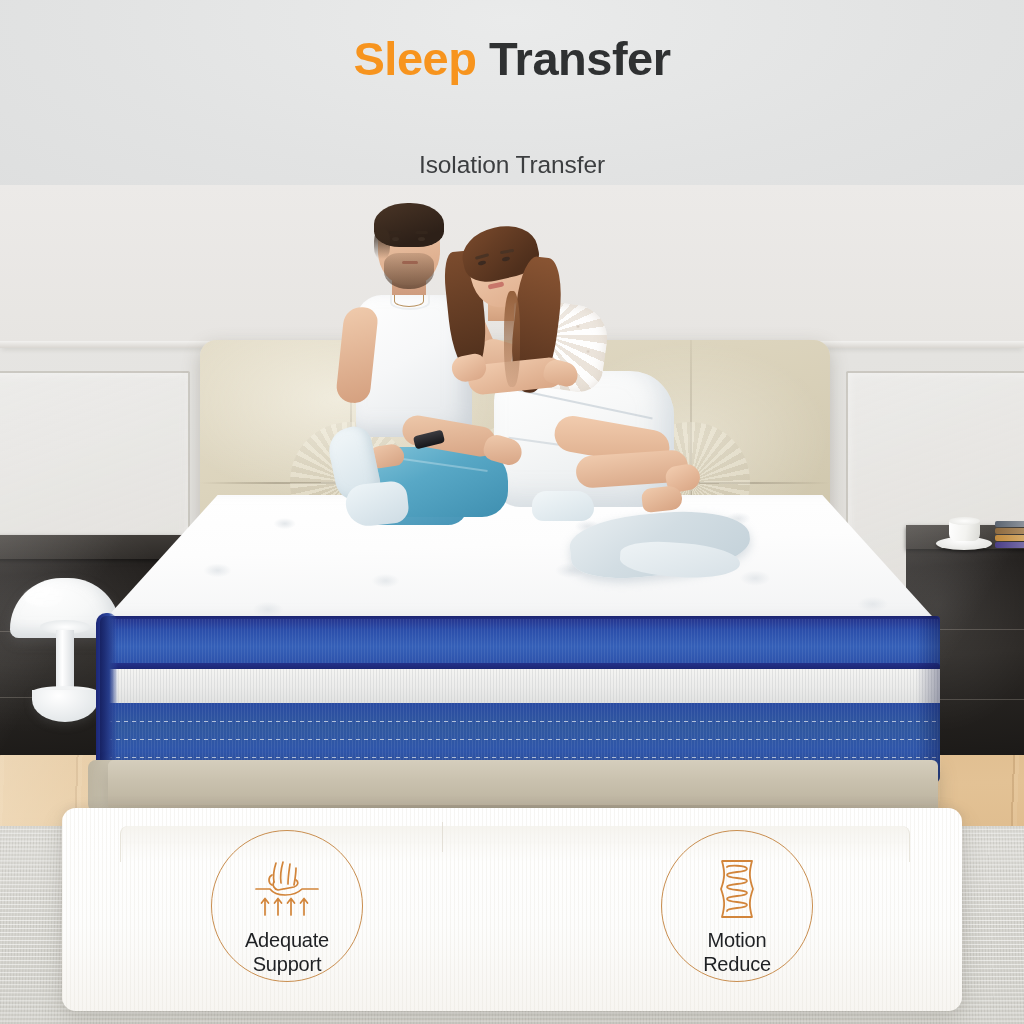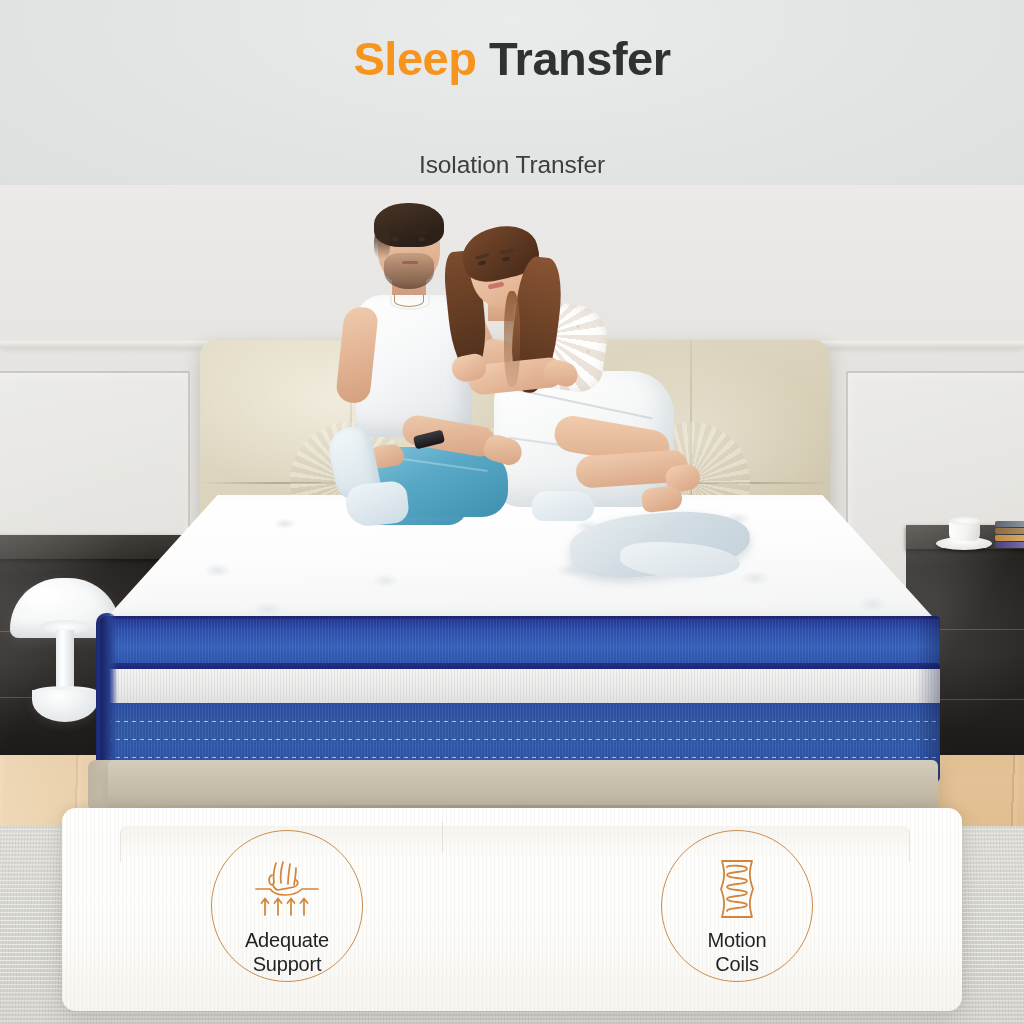--- a/index.html
+++ b/index.html
@@ -849,21 +849,21 @@
 
             <path d="M9 3 L39 3 C36 14 36 20 40 31 C36 42 36 48 39 59 L9 59 C12 48 12 42 8 31 C12 20 12 14 9 3 Z"></path>
 
             <path d="M14 9 C14 7 34 7 34 11 C34 15 14 13 14 17 C14 21 34 19 34 23
                      C34 27 14 25 14 29 C14 33 34 31 34 35 C34 39 14 37 14 41
                      C14 45 34 43 34 47 C34 51 14 49 14 53"></path>
           </svg>
         </div>
         <div class="badge-label">
           <span>Motion</span>
-          <span class="l2">Coils</span>
+          <span class="l2">Reduce</span>
         </div>
       </div>
 
 
     </div>
   </div>
 
 </div>
 
 </body></html>

